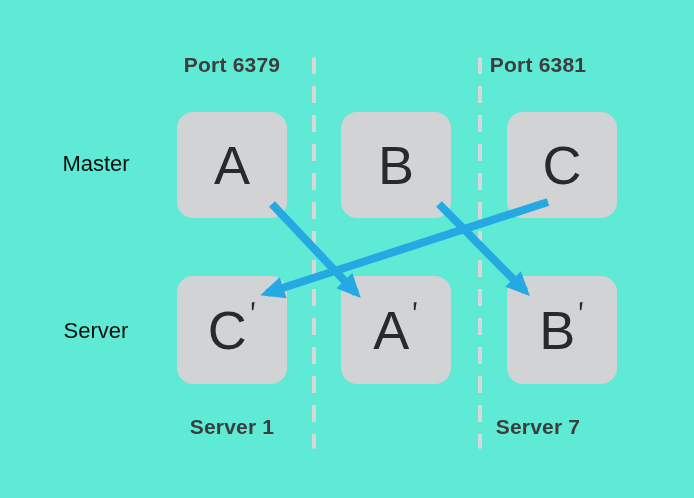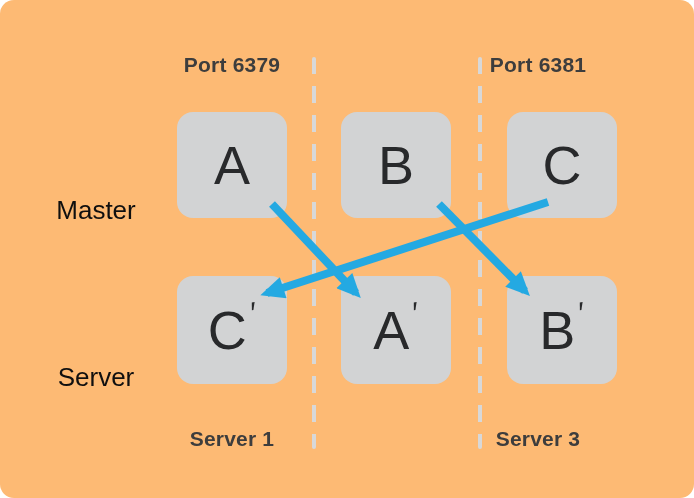--- a/index.html
+++ b/index.html
@@ -12,45 +12,43 @@
   }
   *{margin:0;padding:0;box-sizing:border-box;}
   body{
     font-family:"Liberation Sans", sans-serif;
     background:#ffffff;
   }
   .stage{
     position:relative;
     width:694px;
     height:498px;
-    background:#fdba74;
+    background:#5eead4;
     overflow:hidden;
-    border-radius:14px;
   }
   .port-label,.server-label{
     position:absolute;
     width:180px;
     text-align:center;
     font-size:21px;
     font-weight:700;
     color:var(--heading);
     letter-spacing:.2px;
   }
   .port-label{top:53px;}
-  .server-label{top:415px;margin-top:12px;}
+  .server-label{top:415px;}
   .col1{left:142px;} .col2{left:306px;} .col3{left:448px;}
   .row-label{
     position:absolute;
     left:30px;
     width:132px;
     text-align:center;
-    font-size:26px;
+    font-size:22px;
     color:var(--rowlabel);
     font-weight:400;
-    margin-top:44px;
   }
   .row-master{top:151px;}
   .row-replica{top:318px;}
   .divider{
     position:absolute;
     top:57px;
     width:4px;
     height:392px;
     background:repeating-linear-gradient(to bottom, var(--dash) 0px, var(--dash) 17px, transparent 17px, transparent 29px);
     border-radius:2px;
@@ -126,21 +124,21 @@
   <div class="node replica-row nx2">
     <span>A</span>
       <span class="prime">′</span>
   </div>
   <div class="node replica-row nx3">
     <span>B</span>
       <span class="prime">′</span>
   </div>
 
   <div class="server-label col1">Server 1</div>
-  <div class="server-label col3">Server 3</div>
+  <div class="server-label col3">Server 7</div>
 
   <svg class="arrows" viewBox="0 0 694 498" xmlns="http://www.w3.org/2000/svg">
     <defs>
       <marker id="ah" markerUnits="userSpaceOnUse" markerWidth="26" markerHeight="22" viewBox="0 0 24 22" refX="17" refY="11" orient="auto">
         <path class="arrow-head" d="M0,0 L24,11 L0,22 Z"></path>
       </marker>
     </defs>
     <line class="arrow-line" x1="272" y1="204" x2="356" y2="293" marker-end="url(#ah)"></line>
     <line class="arrow-line" x1="439" y1="204" x2="525" y2="291" marker-end="url(#ah)"></line>
     <line class="arrow-line" x1="548" y1="202" x2="267" y2="293" marker-end="url(#ah)"></line>

